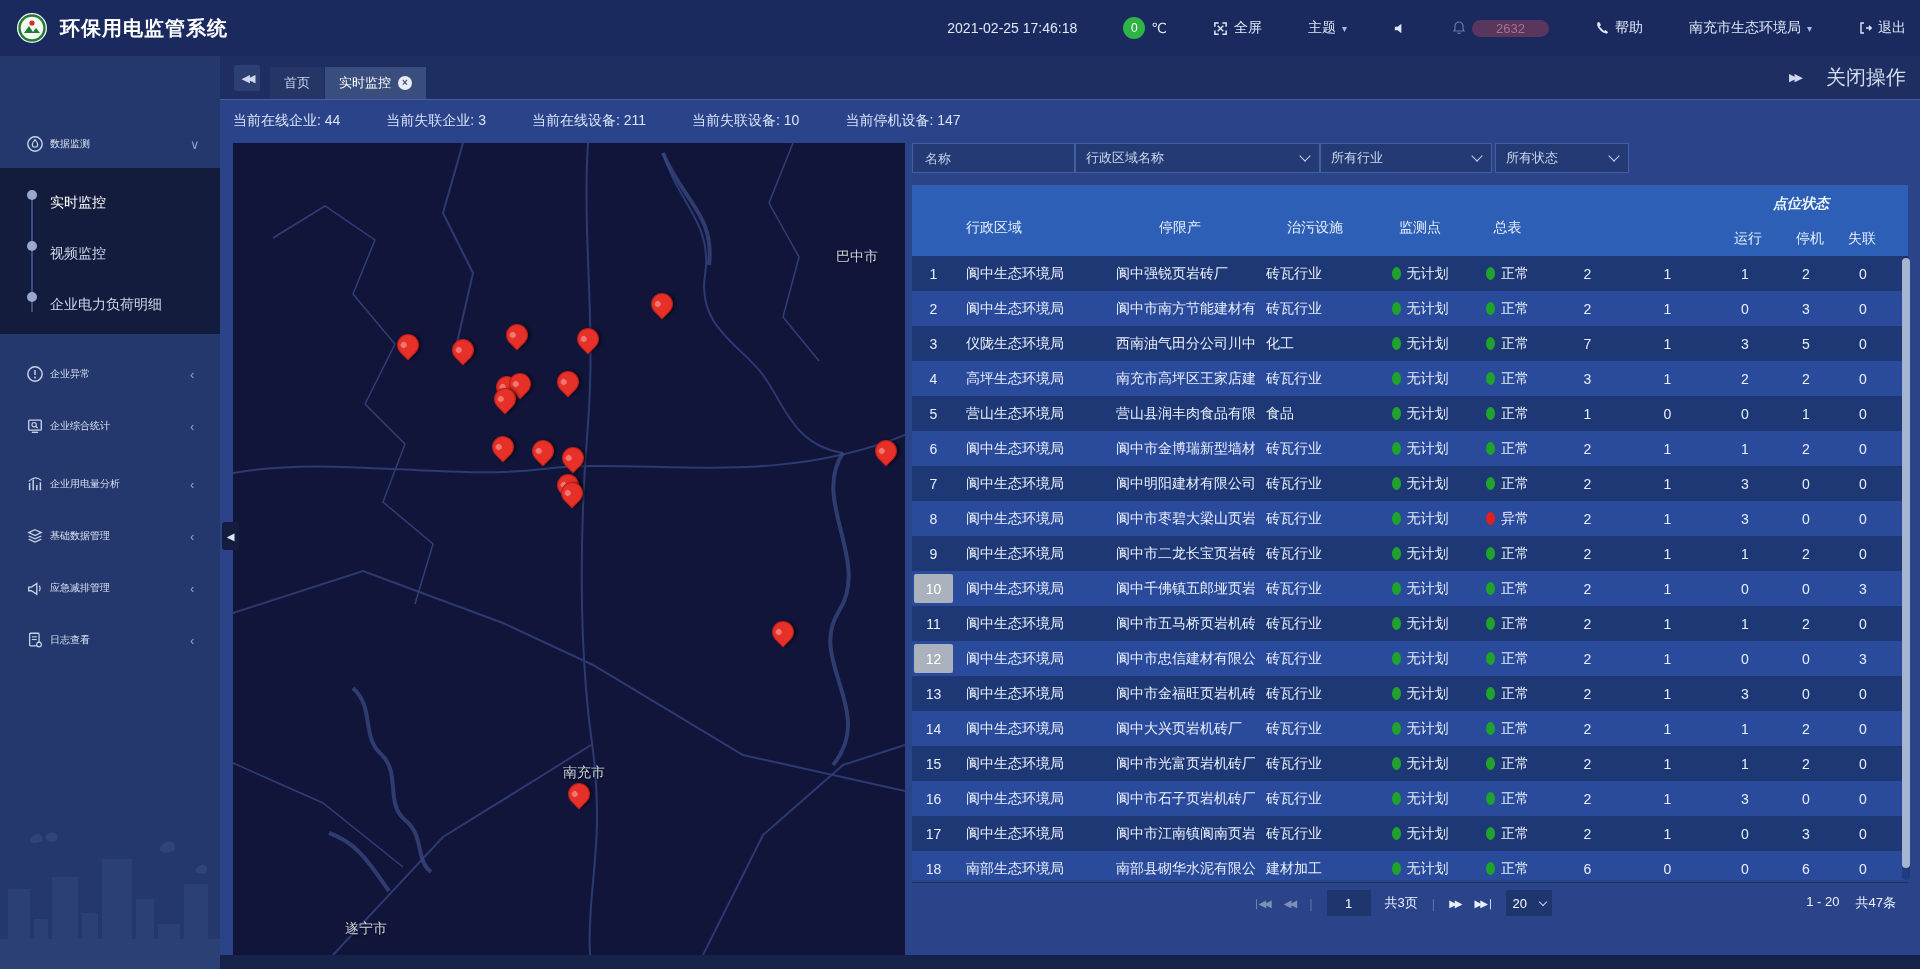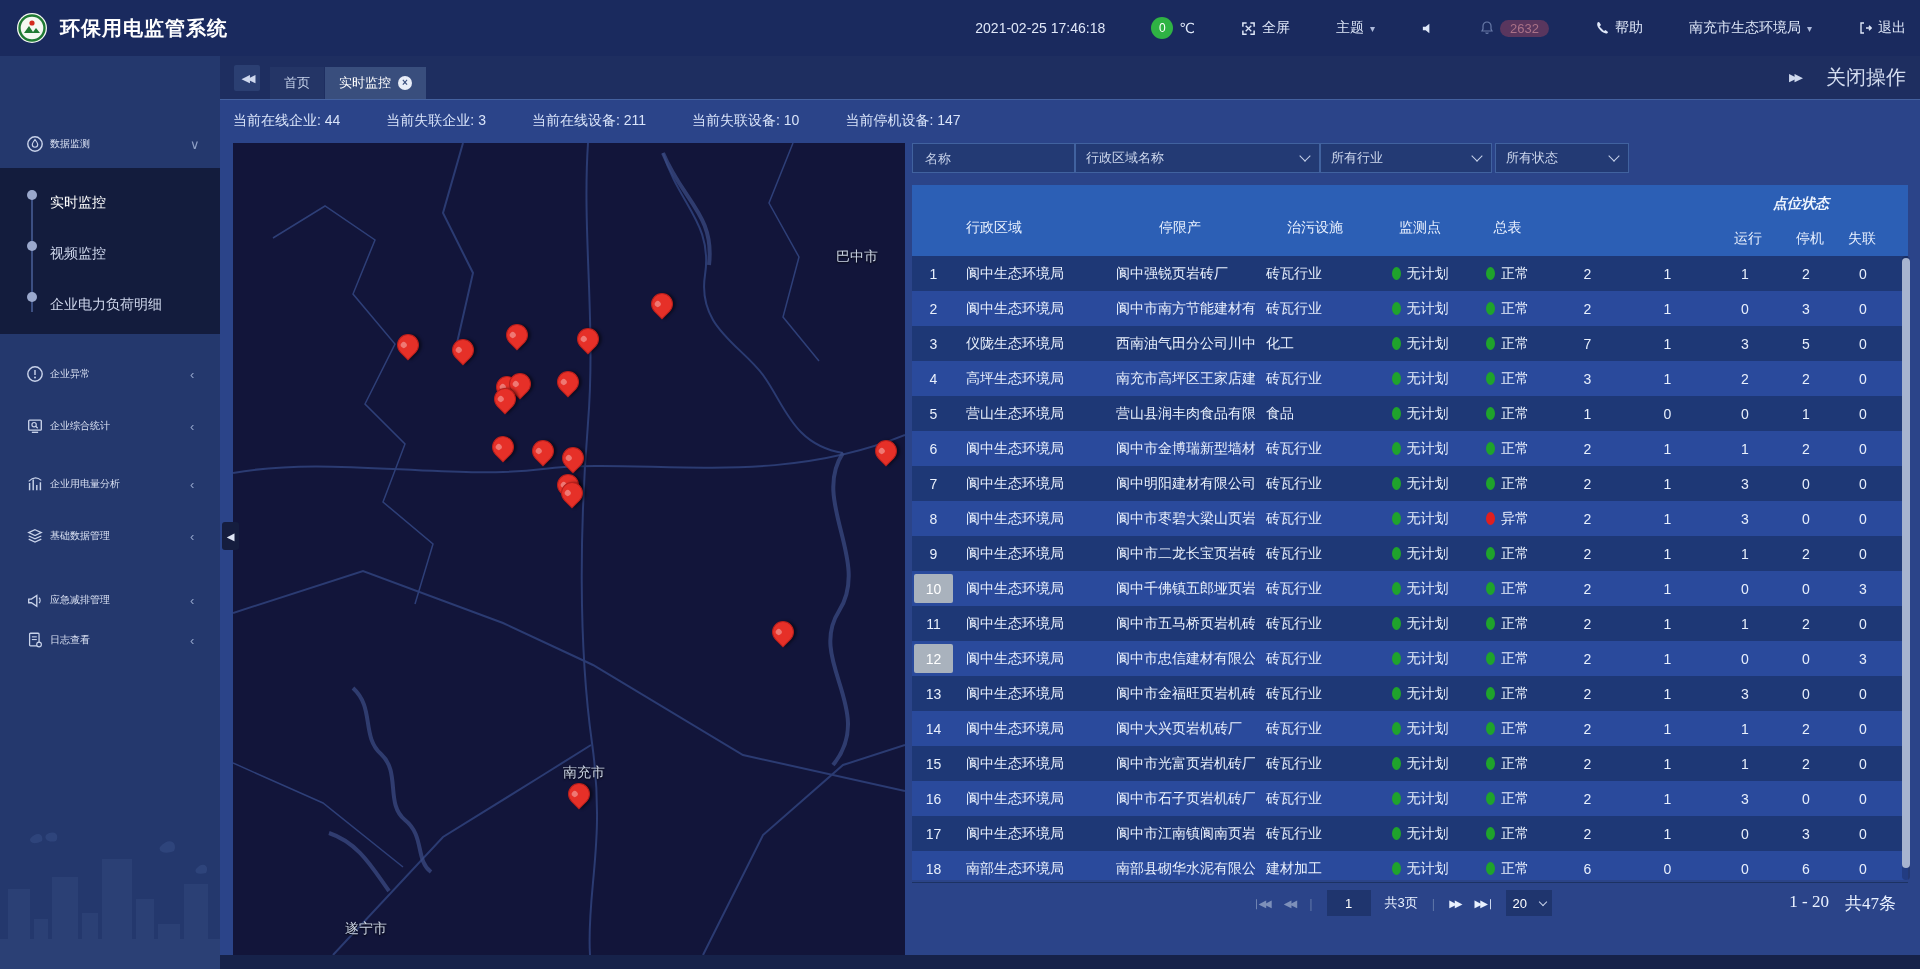--- a/index.html
+++ b/index.html
@@ -9,21 +9,21 @@
   
   .header{position:absolute;left:0;top:0;width:1920px;height:56px;background:#1a2a5e;
           display:flex;align-items:center;z-index:30;}
   .logo{margin-left:16px;width:32px;height:32px;}
   .app-title{margin-left:12px;font-size:20px;font-weight:bold;color:#fff;letter-spacing:1px;}
   .hright{position:absolute;right:14px;top:0;height:56px;display:flex;align-items:center;gap:22px;font-size:14px;color:#dfe7f8;}
   .hitem{display:flex;align-items:center;gap:6px;cursor:pointer;white-space:nowrap;margin-left:24px;}
   .temp-badge{width:22px;height:22px;border-radius:50%;background:#2fb344;color:#fff;font-size:12px;
               display:flex;align-items:center;justify-content:center;}
   .caret{font-size:10px;color:#aebadb;}
-  .noti-pill{background:#6e3a5e;color:#d98a96;border-radius:9px;padding:1px 10px;font-size:13px;}
+  .noti-pill{background:#6e3a5e;color:#d98a96;border-radius:9px;padding:1px 24px;font-size:13px;}
   .dim{opacity:.75}
 
   
   .sidebar{position:absolute;left:0;top:56px;width:220px;height:913px;background:#24386d;overflow:hidden;z-index:20;}
   .side-group{position:absolute;left:0;width:220px;height:40px;display:flex;align-items:center;cursor:pointer;}
   .gicon{position:absolute;left:26px;width:18px;height:18px;display:flex;align-items:center;}
   .glabel{position:absolute;left:50px;font-size:10px;color:#d9e0f2;white-space:nowrap;}
   .gchev{position:absolute;left:190px;font-size:13px;color:#8fa0c6;}
   .submenu{position:absolute;left:0;top:112px;width:220px;height:166px;background:#131c3d;}
   .subline{position:absolute;left:31px;top:22px;width:2px;height:122px;background:#3c4f82;}
@@ -99,21 +99,21 @@
 
   .pager{position:absolute;left:0;top:739px;width:996px;height:40px;border-top:1px solid #1c3263;
          display:flex;align-items:center;font-size:13px;color:#e9f1ff;}
   .pager-mid{position:absolute;left:340px;display:flex;align-items:center;gap:14px;}
   .pg-ic{font-size:10px;letter-spacing:-2px;cursor:pointer;white-space:nowrap;}
   .pg-ic.off{color:#7d90ba;}
   .pg-sep{color:#5d74a6;}
   .pg-input{width:44px;height:26px;background:#1f356e;color:#fff;display:flex;align-items:center;justify-content:center;}
   .pg-size{width:46px;height:26px;background:#1f356e;color:#fff;display:flex;align-items:center;justify-content:center;gap:5px;cursor:pointer;}
   .pg-size .vchev{margin-top:-2px;width:5px;height:5px;}
-  .pager-right{position:absolute;right:12px;display:flex;gap:16px;font-size:17px;color:#e9f1ff;font-family:Liberation Serif, serif;}
+  .pager-right{position:absolute;right:12px;display:flex;gap:16px;font-size:13px;color:#e9f1ff;}
 
   .bottom-strip{position:absolute;left:220px;top:955px;width:1700px;height:14px;background:#16224a;}
 </style>
 </head>
 <body>
 
 <div class="app">
 
   <div class="header">
     <svg class="logo" viewBox="0 0 32 32">
@@ -240,21 +240,21 @@
         <span class="gicon">
           <svg width="18" height="18" viewBox="0 0 20 20" fill="none" stroke="#c9d3ea" stroke-width="1.4">
             <path d="M10 3l7 3.2L10 9.4 3 6.2z"></path>
             <path d="M3 10l7 3.2 7-3.2"></path>
             <path d="M3 13.5l7 3.2 7-3.2"></path>
           </svg>
         </span>
         <span class="glabel">基础数据管理</span>
         <span class="gchev">‹</span>
       </div>
-      <div class="side-group" style="top: 524px; padding-left: 15px;">
+      <div class="side-group" style="top: 512px; padding-left: 15px;">
         <span class="gicon">
           <svg width="18" height="18" viewBox="0 0 20 20">
             <path d="M3 9v4h3l6 4V5L6 9H3z" fill="none" stroke="#c9d3ea" stroke-width="1.5"></path>
             <path d="M14.5 7.5c1.6 1.4 1.6 4.6 0 6" fill="none" stroke="#c9d3ea" stroke-width="1.3"></path>
           </svg>
         </span>
         <span class="glabel">应急减排管理</span>
         <span class="gchev">‹</span>
       </div>
       <div class="side-group" style="top: 564px;">

